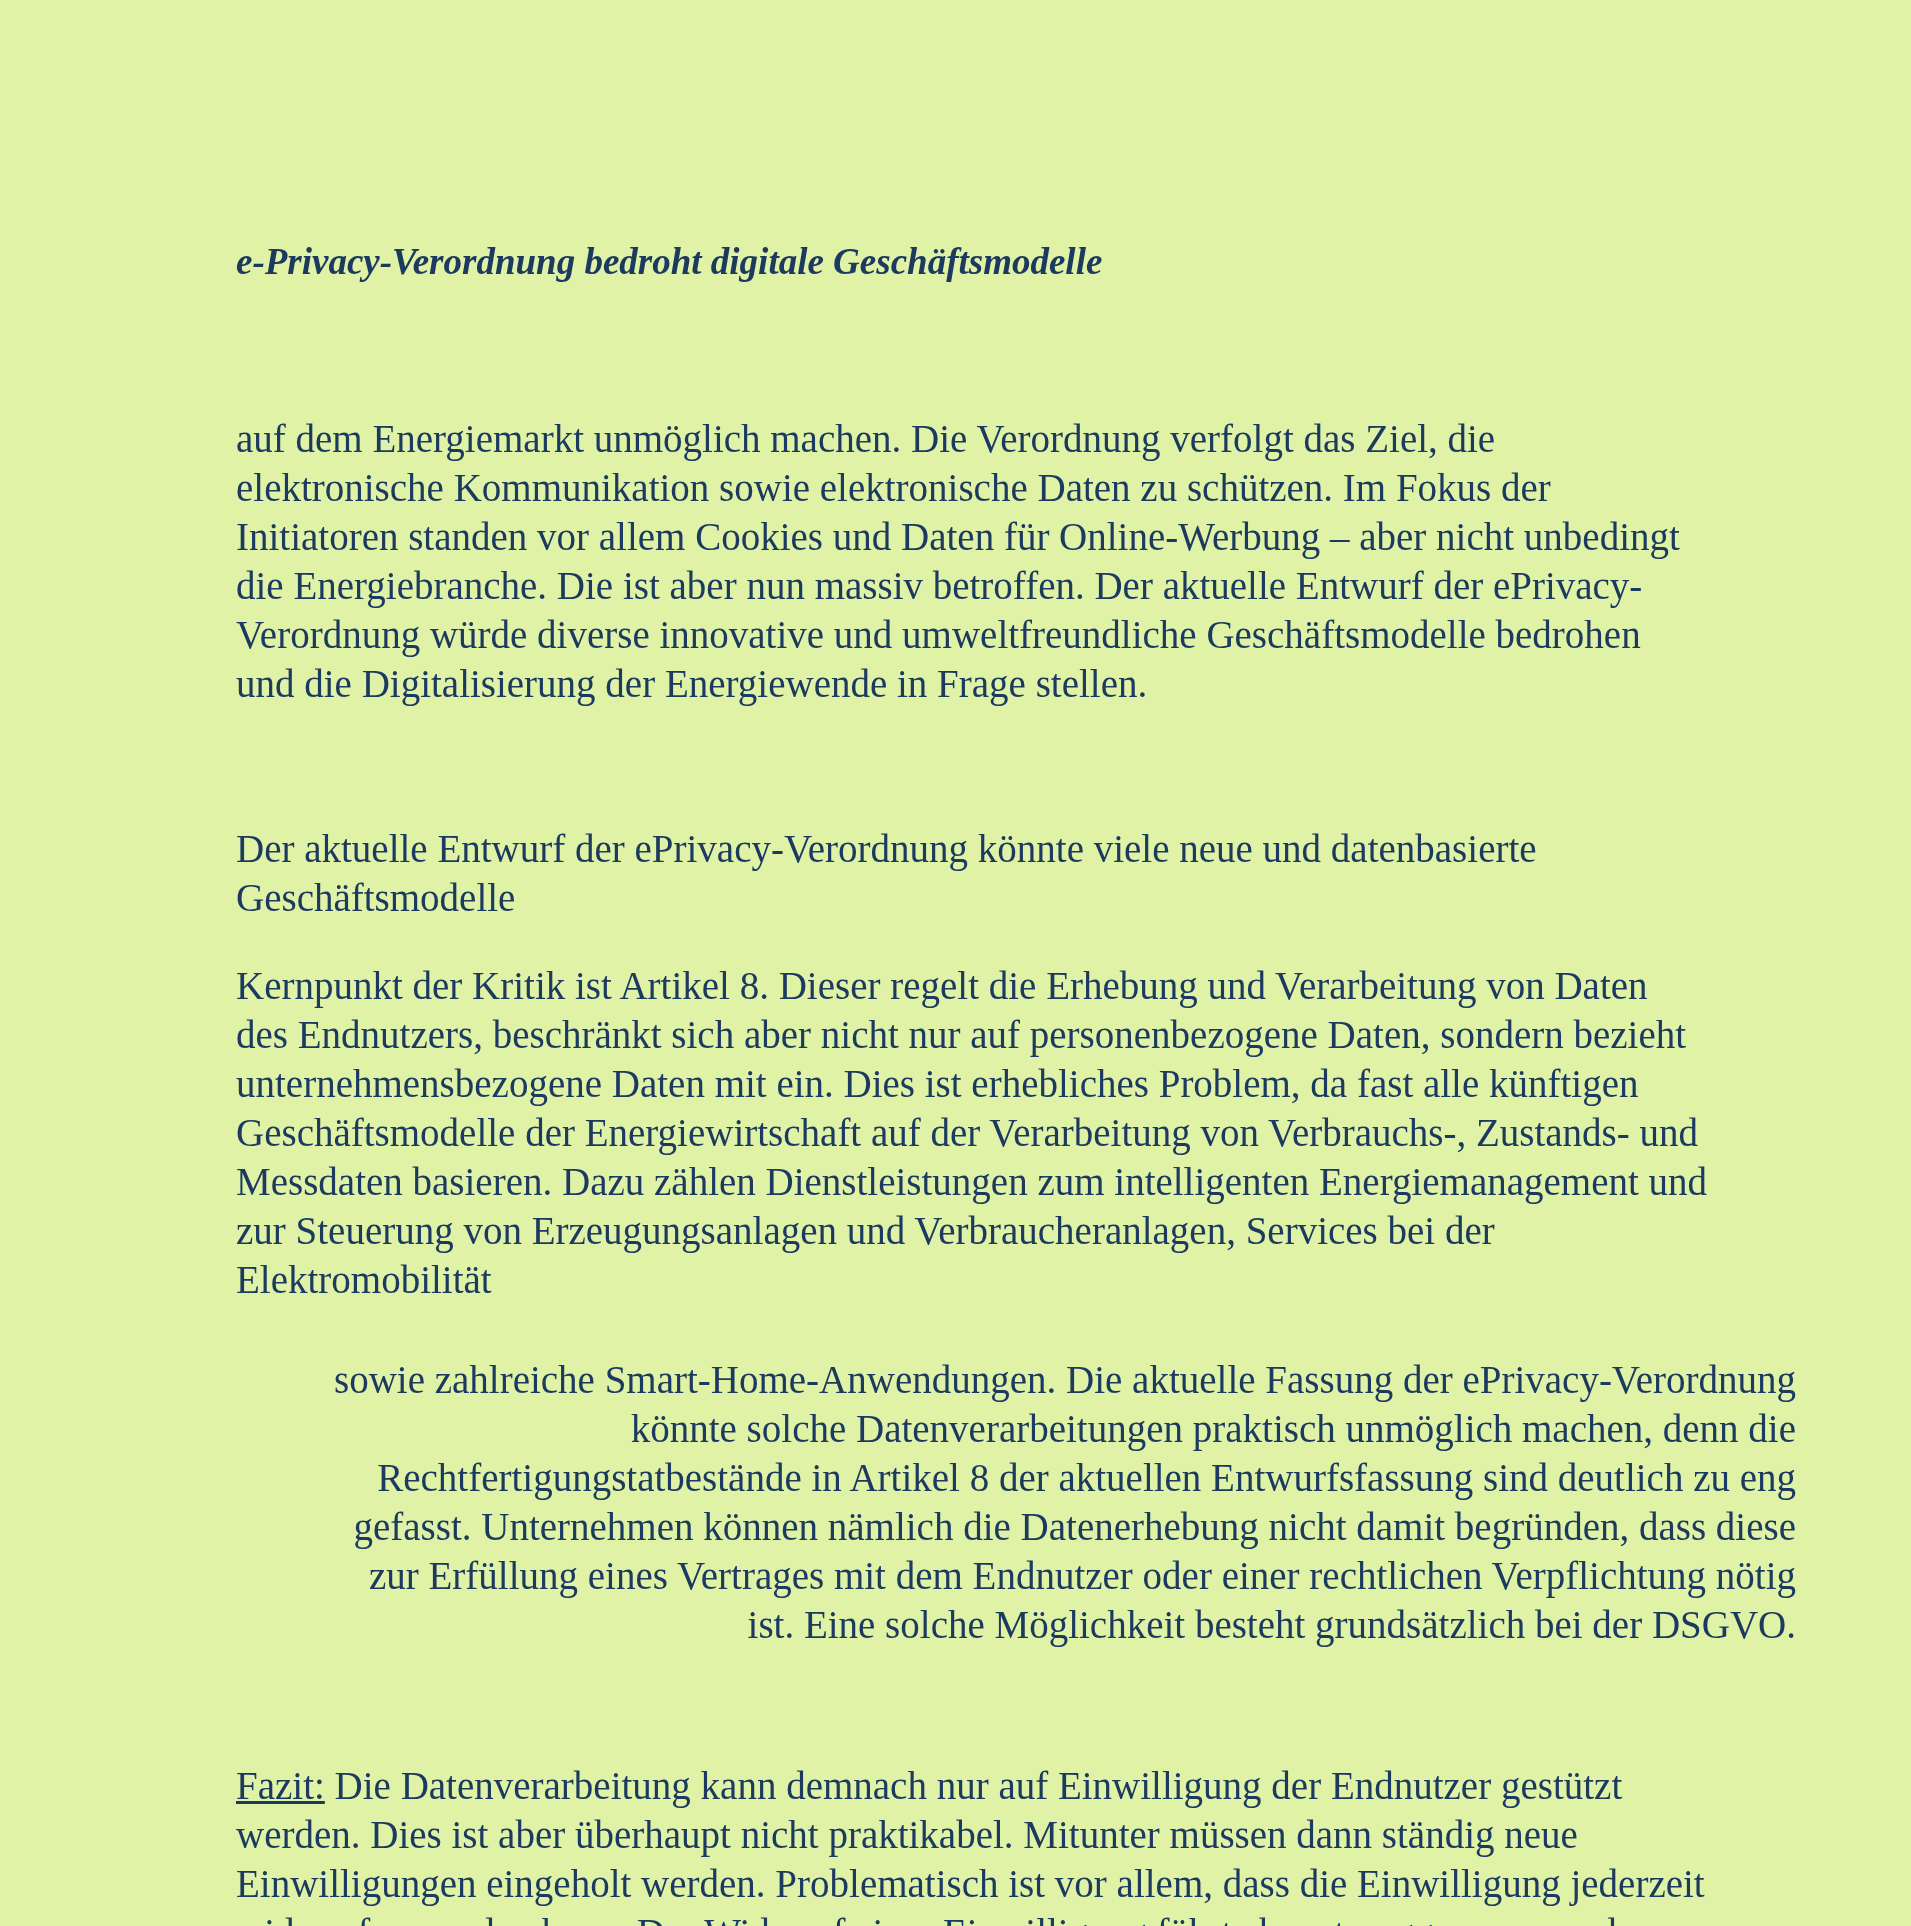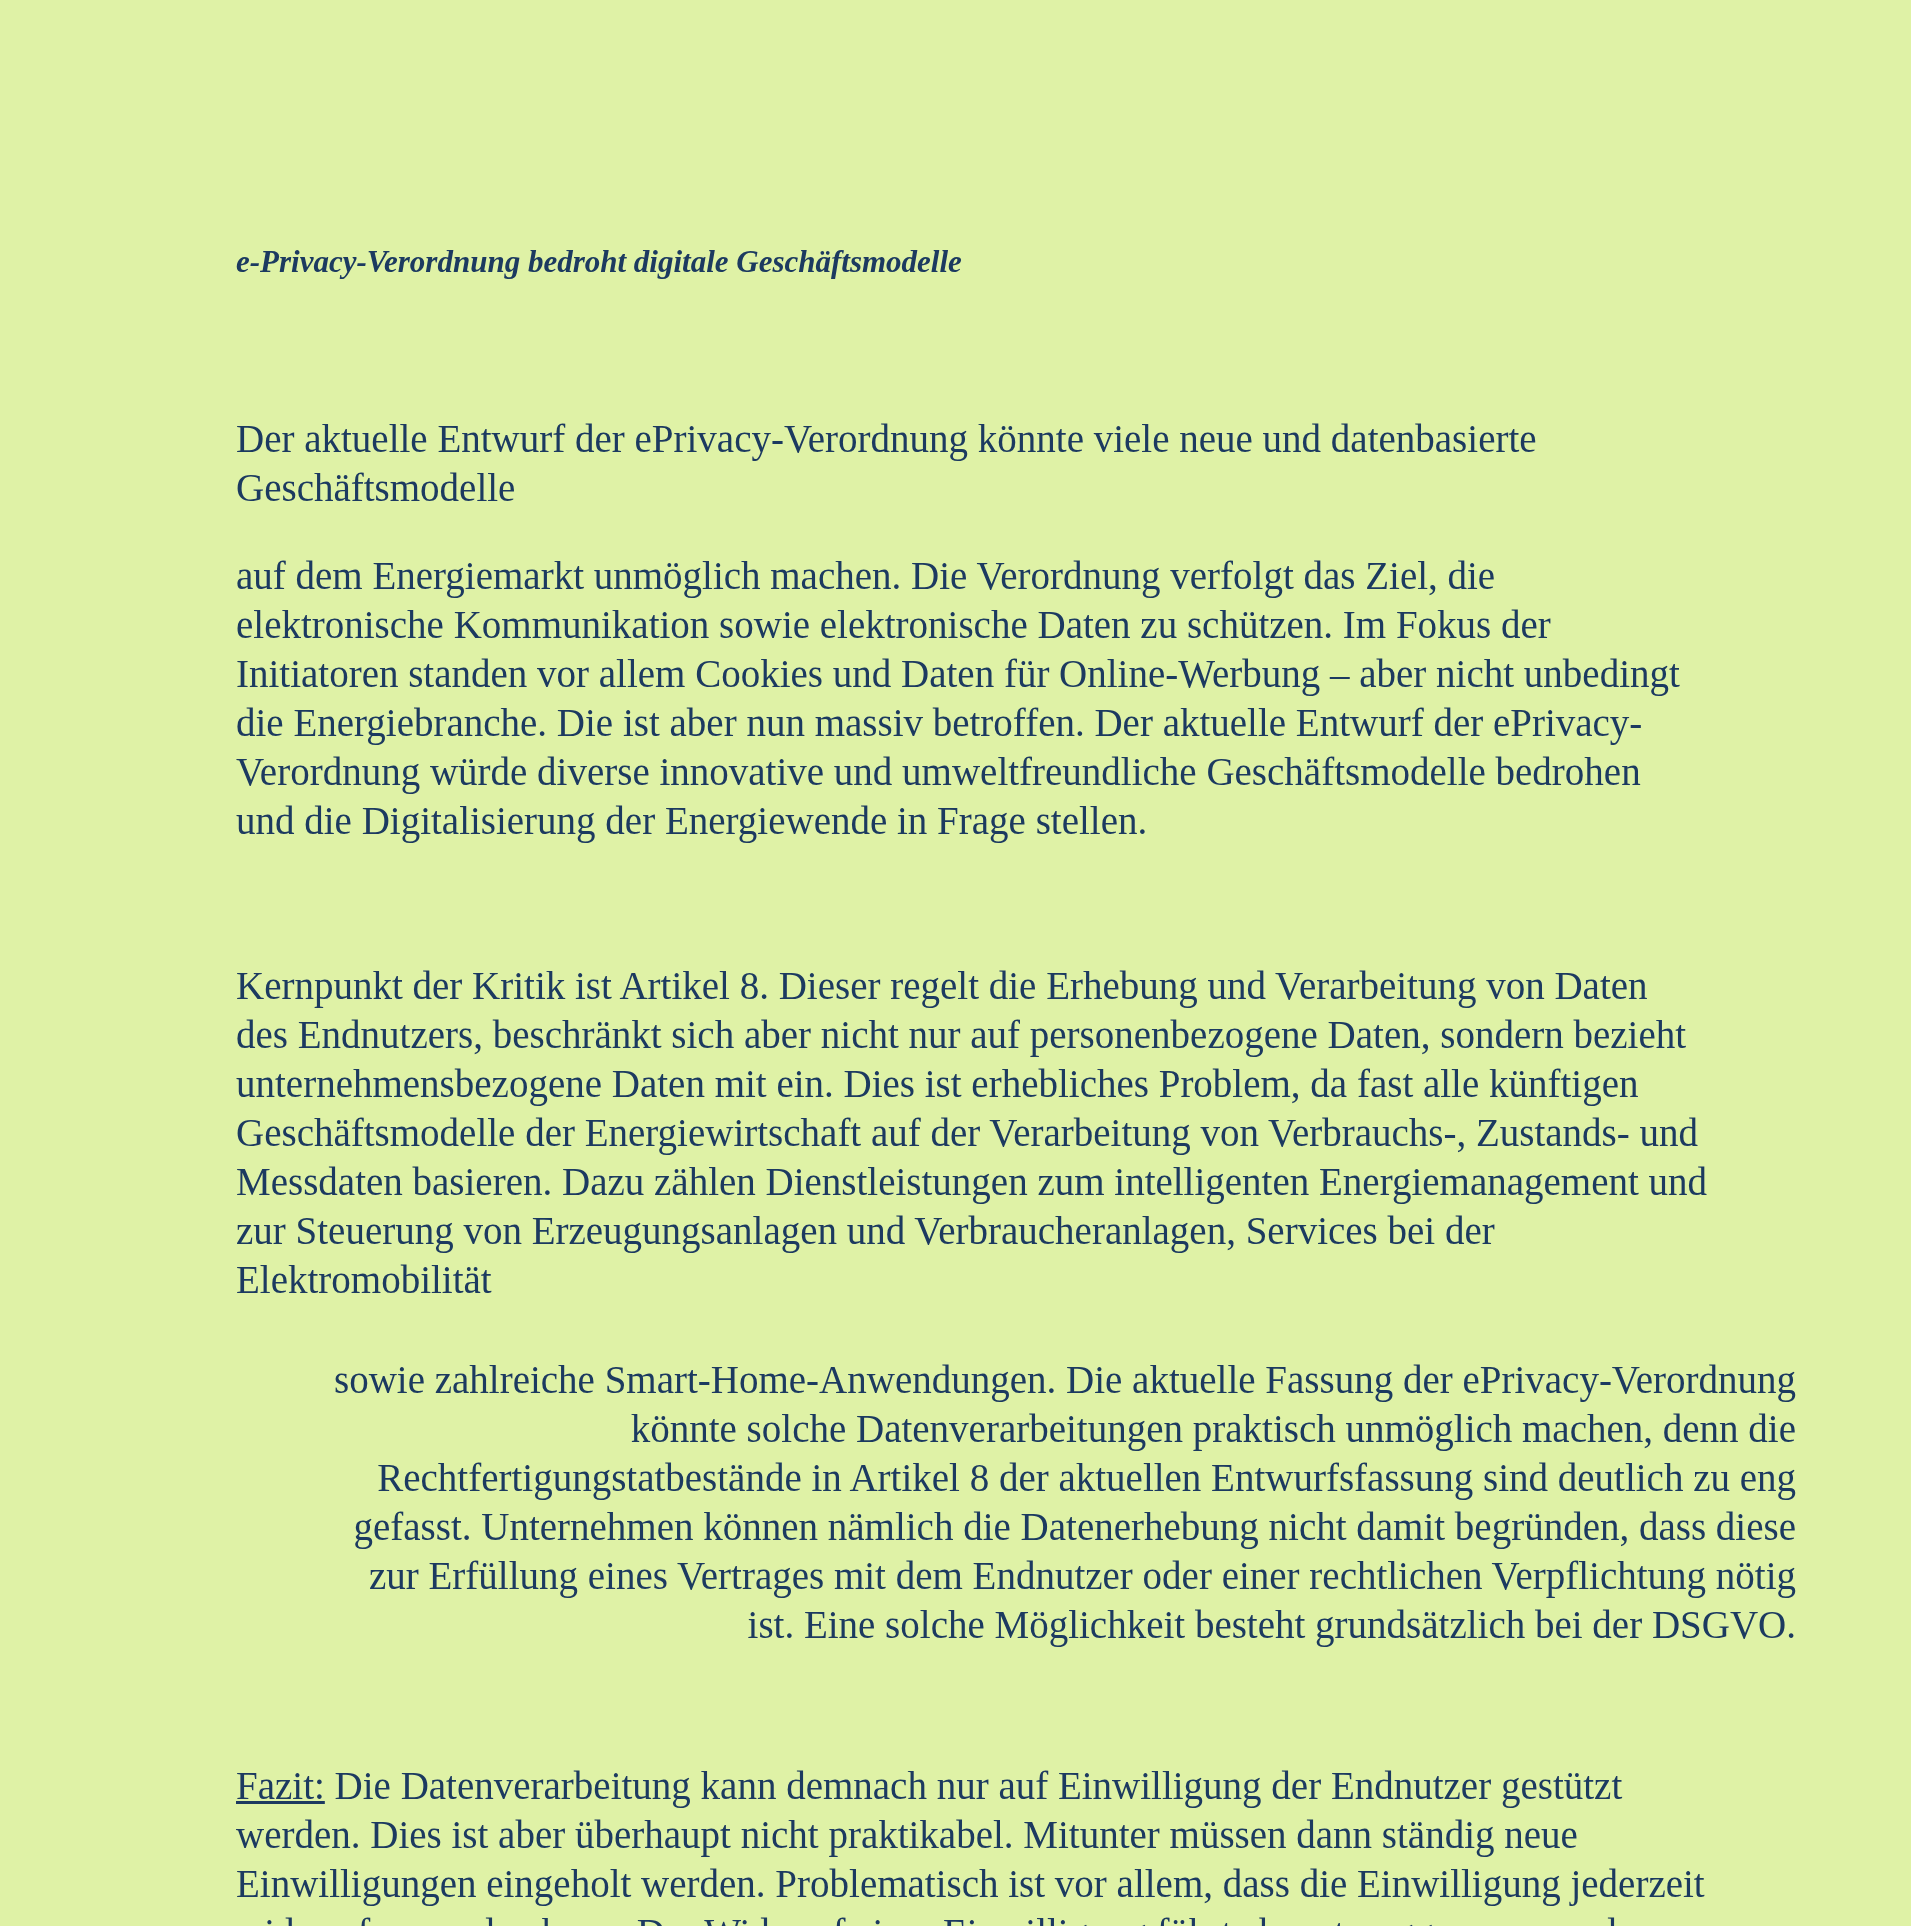--- a/index.html
+++ b/index.html
@@ -19,21 +19,21 @@
     padding: 237px 116px 0 236px;
     color: #1c3a60;
     font-family: "Liberation Serif", "DejaVu Serif", serif;
     font-size: 39px;
     line-height: 49px;
   }
   .content {
     width: 1560px;
   }
   .doc-title {
-    font-size: 31px;
+    font-size: 37px;
     font-weight: bold;
     font-style: italic;
     margin: 0 0 127px 0;
     line-height: 50px;
   }
   .para {
     margin: 0;
     white-space: pre-line;
   }
   .para.p1 { margin-bottom: 39px; }
@@ -44,28 +44,28 @@
     font-weight: normal;
     text-decoration: underline;
   }
 </style>
 </head>
 <body style="background: rgb(223, 242, 166);">
 
 <div class="page" style="color: rgb(28, 58, 96);">
   <div class="content">
     <h1 class="doc-title">e-Privacy-Verordnung bedroht digitale Geschäftsmodelle</h1>
-    <p class="para p1">Der aktuelle Entwurf der ePrivacy-Verordnung könnte viele neue und datenbasierte
-Geschäftsmodelle</p>
     <p class="para p2">auf dem Energiemarkt unmöglich machen. Die Verordnung verfolgt das Ziel, die
 elektronische Kommunikation sowie elektronische Daten zu schützen. Im Fokus der
 Initiatoren standen vor allem Cookies und Daten für Online-Werbung – aber nicht unbedingt
 die Energiebranche. Die ist aber nun massiv betroffen. Der aktuelle Entwurf der ePrivacy-
 Verordnung würde diverse innovative und umweltfreundliche Geschäftsmodelle bedrohen
 und die Digitalisierung der Energiewende in Frage stellen.</p>
+    <p class="para p1">Der aktuelle Entwurf der ePrivacy-Verordnung könnte viele neue und datenbasierte
+Geschäftsmodelle</p>
     <p class="para p3">Kernpunkt der Kritik ist Artikel 8. Dieser regelt die Erhebung und Verarbeitung von Daten
 des Endnutzers, beschränkt sich aber nicht nur auf personenbezogene Daten, sondern bezieht
 unternehmensbezogene Daten mit ein. Dies ist erhebliches Problem, da fast alle künftigen
 Geschäftsmodelle der Energiewirtschaft auf der Verarbeitung von Verbrauchs-, Zustands- und
 Messdaten basieren. Dazu zählen Dienstleistungen zum intelligenten Energiemanagement und
 zur Steuerung von Erzeugungsanlagen und Verbraucheranlagen, Services bei der
 Elektromobilität</p>
     <p class="para p4">sowie zahlreiche Smart-Home-Anwendungen. Die aktuelle Fassung der ePrivacy-Verordnung
 könnte solche Datenverarbeitungen praktisch unmöglich machen, denn die
 Rechtfertigungstatbestände in Artikel 8 der aktuellen Entwurfsfassung sind deutlich zu eng

